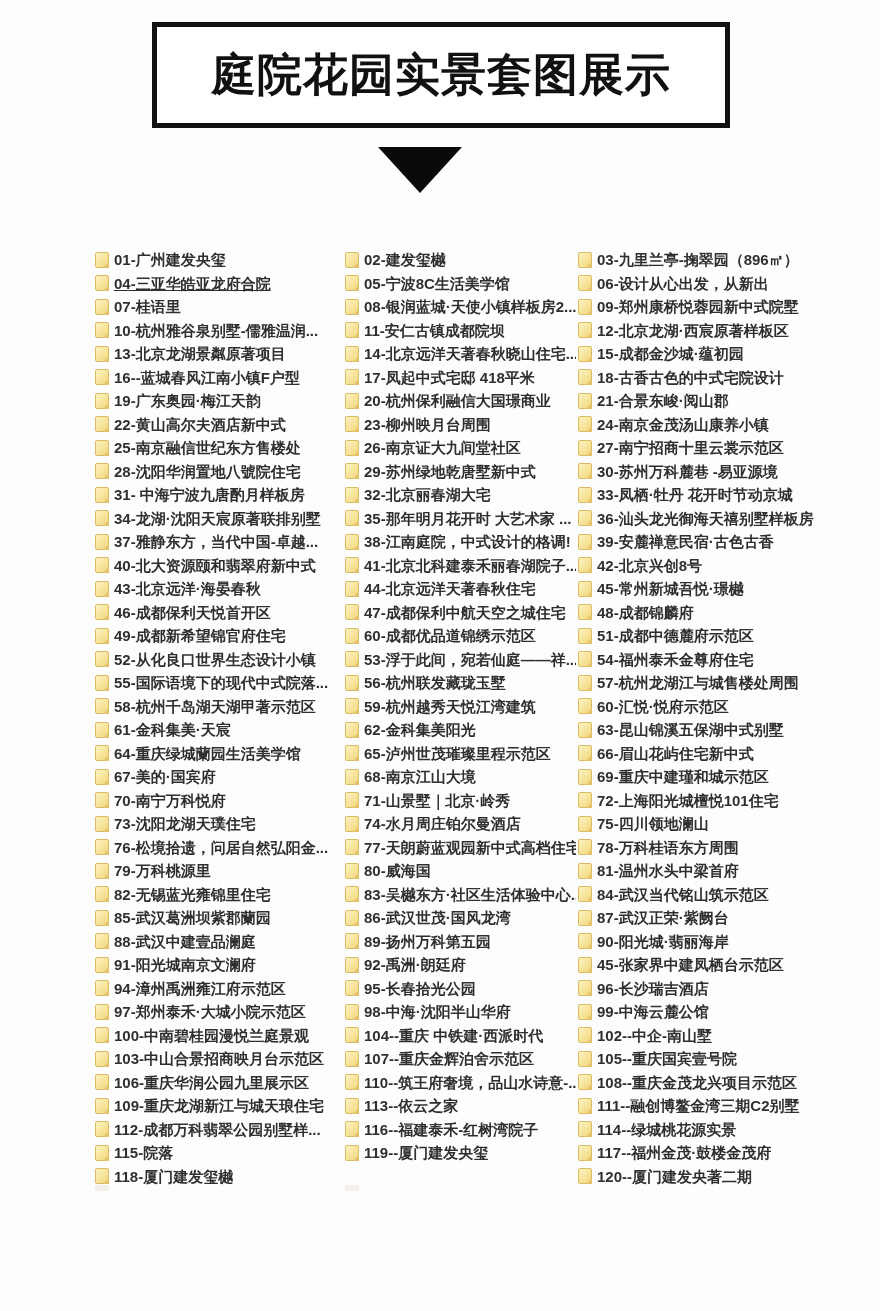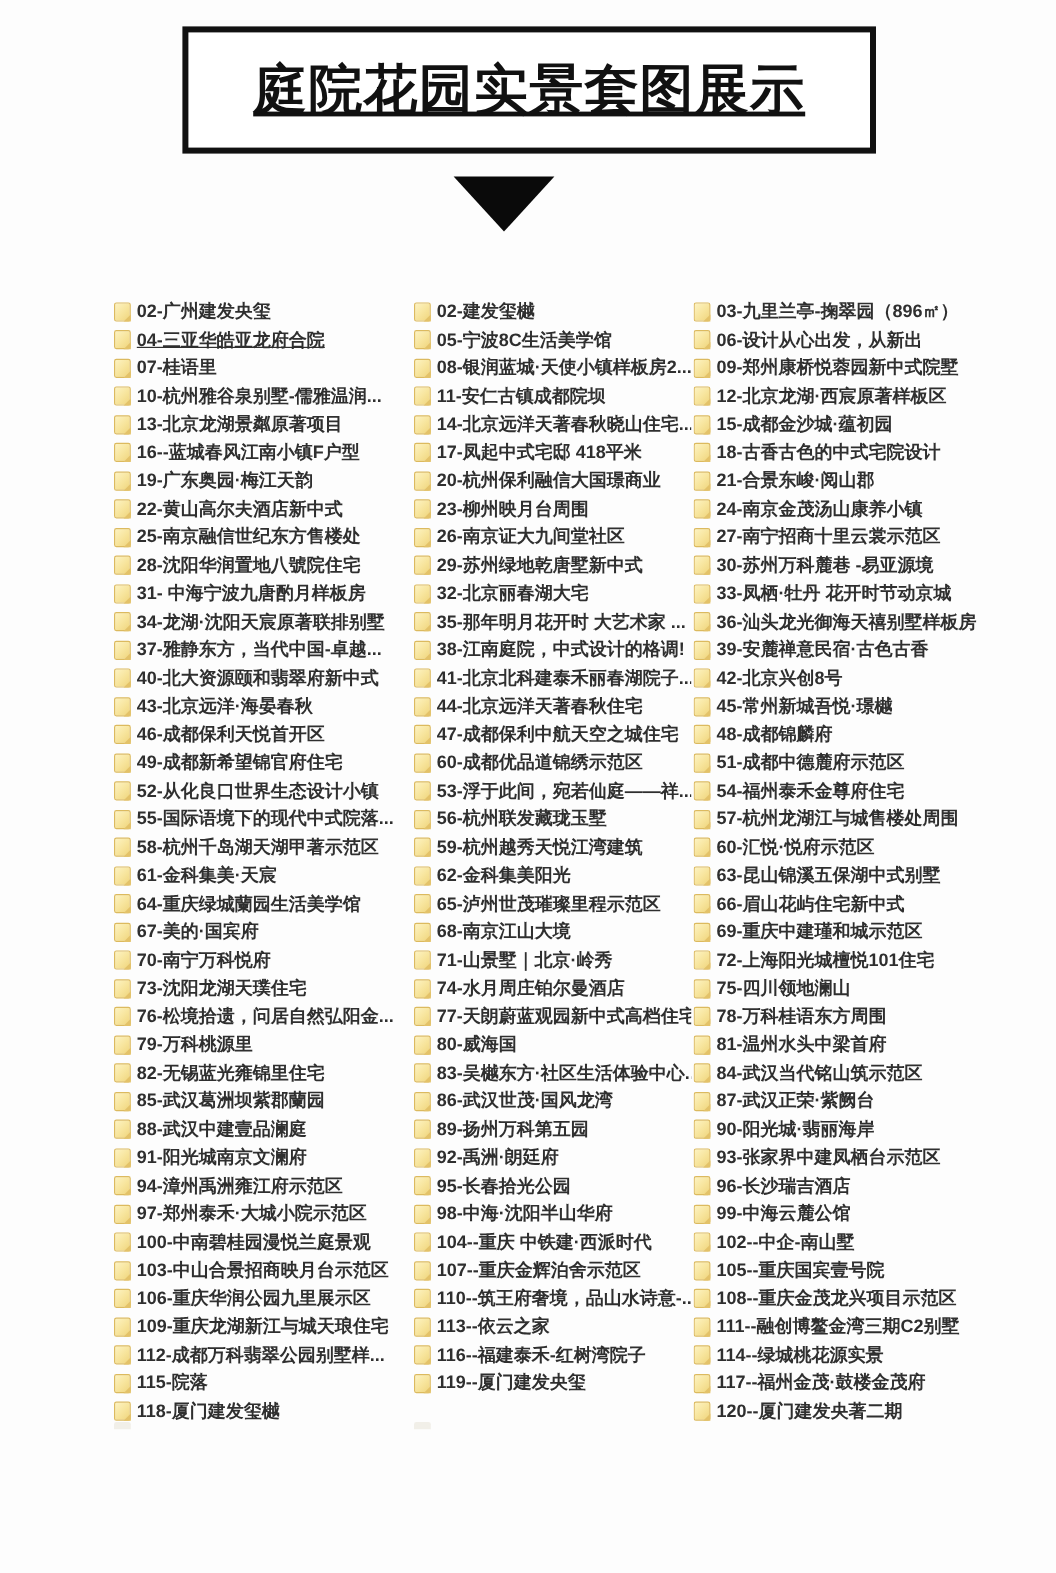--- a/index.html
+++ b/index.html
@@ -29,21 +29,20 @@
     align-items: center;
     justify-content: center;
   }
   .title-box h1 {
     margin: 0;
     font-size: 45px;
     font-weight: 700;
     color: #111111;
     letter-spacing: 1px;
     white-space: nowrap;
-    text-decoration: underline;
   }
   
   .down-arrow {
     position: absolute;
     left: 378px;
     top: 147px;
     width: 0;
     height: 0;
     border-left: 42px solid transparent;
     border-right: 42px solid transparent;
@@ -121,21 +120,21 @@
   <div class="title-box">
     <h1>庭院花园实景套图展示</h1>
   </div>
 
   <div class="down-arrow"></div>
 
   <div class="list-area">
     <div class="col col-0">
         <div class="row">
           <span class="folder"></span>
-          <span class="label">02-广州建发央玺</span>
+          <span class="label">01-广州建发央玺</span>
         </div>
         <div class="row u">
           <span class="folder"></span>
           <span class="label">04-三亚华皓亚龙府合院</span>
         </div>
         <div class="row">
           <span class="folder"></span>
           <span class="label">07-桂语里</span>
         </div>
         <div class="row">
@@ -561,21 +560,21 @@
         <div class="row">
           <span class="folder"></span>
           <span class="label">87-武汉正荣·紫阙台</span>
         </div>
         <div class="row">
           <span class="folder"></span>
           <span class="label">90-阳光城·翡丽海岸</span>
         </div>
         <div class="row">
           <span class="folder"></span>
-          <span class="label">93-张家界中建凤栖台示范区</span>
+          <span class="label">45-张家界中建凤栖台示范区</span>
         </div>
         <div class="row">
           <span class="folder"></span>
           <span class="label">96-长沙瑞吉酒店</span>
         </div>
         <div class="row">
           <span class="folder"></span>
           <span class="label">99-中海云麓公馆</span>
         </div>
         <div class="row">

